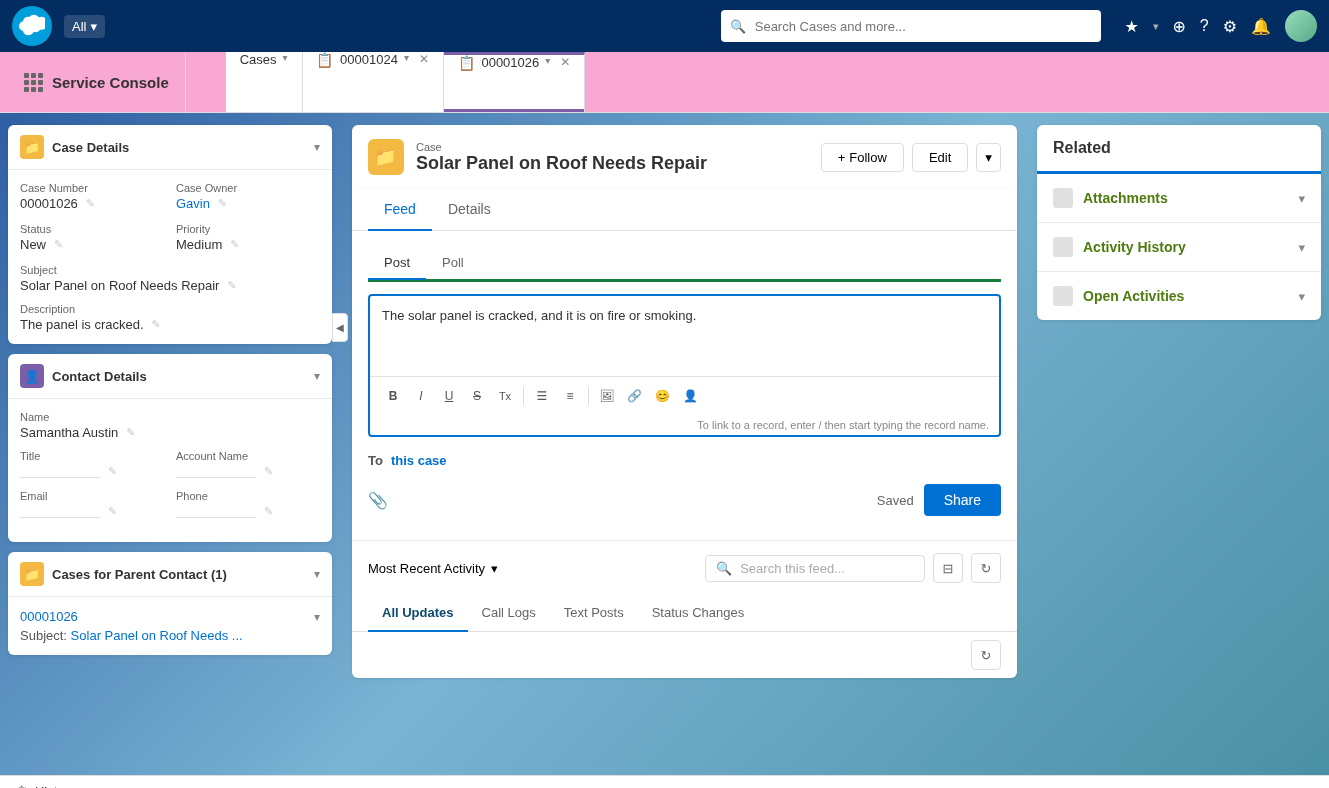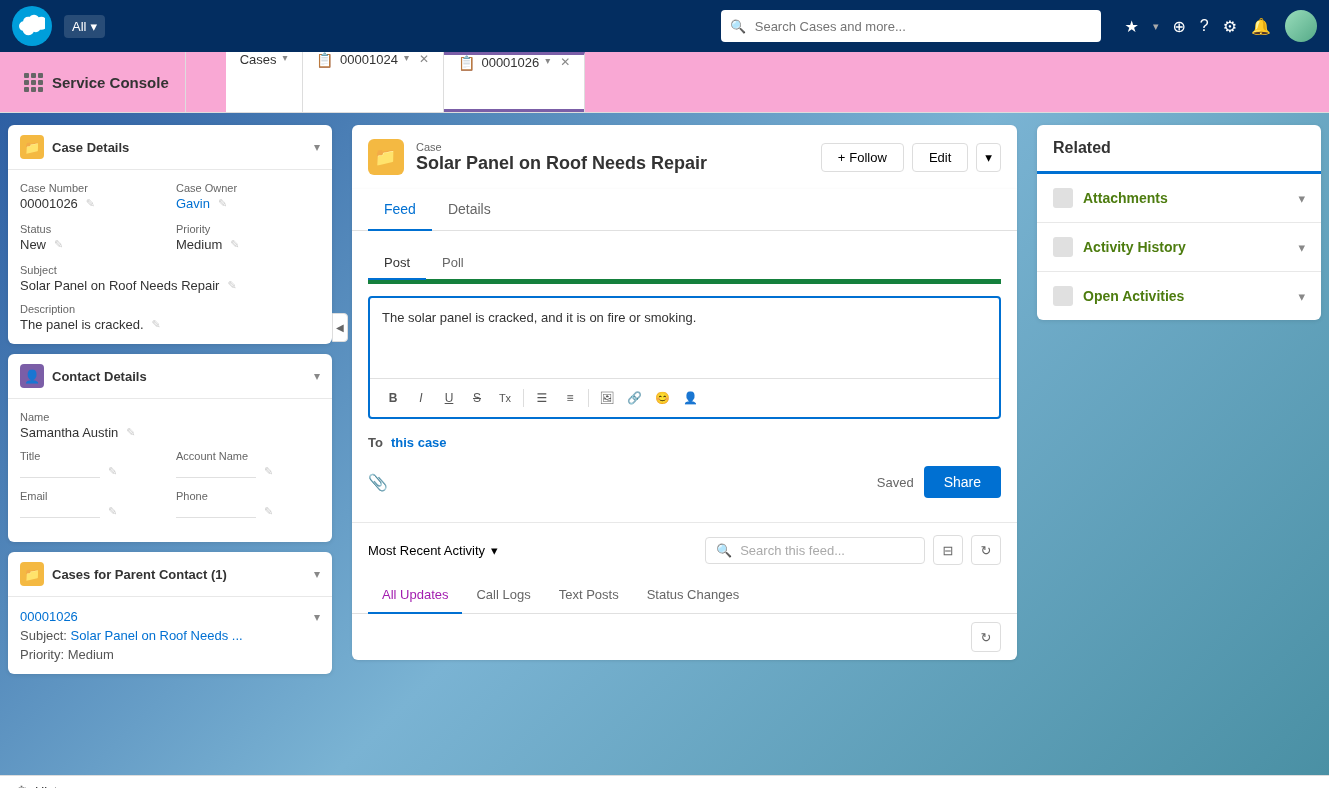--- a/index.html
+++ b/index.html
@@ -122,21 +122,21 @@
     .content-tabs { display: flex; border-bottom: 1px solid #e0e0e0; padding: 0 16px; }
     .content-tab {
       padding: 12px 16px; font-size: 14px; color: #666; cursor: pointer;
       border-bottom: 2px solid transparent; margin-bottom: -1px;
     }
     .content-tab.active { color: #0070d2; border-bottom-color: #0070d2; font-weight: 500; }
 
     .tab-content { padding: 16px; }
 
     
-    .feed-tabs { display: flex; border-bottom: 5px solid #15803d; margin-bottom: 12px; }
+    .feed-tabs { display: flex; border-bottom: 3px solid #15803d; margin-bottom: 12px; }
     .feed-tab {
       padding: 8px 16px; font-size: 13px; color: #666; cursor: pointer;
       border-bottom: 2px solid transparent; margin-bottom: -1px;
     }
     .feed-tab.active { color: #333; border-bottom-color: #0070d2; }
 
     .text-editor {
       border: 2px solid #0070d2; border-radius: 4px; margin-bottom: 8px;
     }
     .editor-area {
@@ -172,21 +172,21 @@
     }
     .activity-dropdown { display: flex; align-items: center; gap: 6px; font-size: 13px; cursor: pointer; }
     .search-feed {
       display: flex; align-items: center; gap: 8px; border: 1px solid #ddd;
       border-radius: 4px; padding: 5px 10px; font-size: 13px; color: #888; width: 220px;
     }
     .icon-btn { width: 30px; height: 30px; border: 1px solid #ddd; border-radius: 4px; display: flex; align-items: center; justify-content: center; cursor: pointer; color: #666; }
 
     .feed-filter-tabs { display: flex; gap: 0; border-bottom: 1px solid #e0e0e0; padding: 0 16px; }
     .feed-filter-tab { padding: 10px 14px; font-size: 13px; color: #666; cursor: pointer; border-bottom: 2px solid transparent; margin-bottom: -1px; }
-    .feed-filter-tab.active { color: #a21caf; border-bottom-color: #0070d2; font-weight: 400; }
+    .feed-filter-tab.active { color: #0c4a6e; border-bottom-color: #0070d2; font-weight: 700; }
 
     .feed-refresh { display: flex; justify-content: flex-end; padding: 8px 16px; }
 
     
     .right-panel { width: 300px; flex-shrink: 0; padding: 12px 8px; }
     .related-card { background: white; border-radius: 6px; overflow: hidden; box-shadow: 0 1px 4px rgba(0,0,0,0.1); }
     .related-header { padding: 14px 16px; border-bottom: 3px solid #0070d2; }
     .related-title { font-size: 16px; font-weight: 600; color: #333; }
     .related-section {
       display: flex; align-items: center; padding: 14px 16px; border-bottom: 1px solid #e8e8e8;
@@ -387,24 +387,20 @@
         <span class="card-dropdown">▾</span>
       </div>
       <div class="card-body">
         <div style="display:flex; align-items:center; justify-content:space-between; margin-bottom:4px;">
           <span style="color:#0070d2; cursor:pointer; font-size:13px;">00001026</span>
           <span class="card-dropdown">▾</span>
         </div>
         <div style="font-size:13px; color:#555;">
           <span>Subject:</span>
           <span style="color:#0070d2; cursor:pointer;">Solar Panel on Roof Needs ...</span>
-        </div>
-        <div style="font-size:13px; color:#555; margin-top:4px;">
-          <span>Priority:</span>
-          <span>Medium</span>
         </div>
       </div>
     </div>
   </div>
 
   <div style="position: relative;">
     <div style="position: absolute; left: -8px; top: 200px; background: white; border: 1px solid #ddd; border-radius: 0 4px 4px 0; padding: 8px 3px; cursor: pointer; font-size: 10px; z-index:10; color:#666;">◀</div>
   </div>
 
   <div class="center-panel">
@@ -456,20 +452,21 @@
             <button class="toolbar-btn" style="font-size:11px;">Tx</button>
             <div class="toolbar-divider"></div>
             <button class="toolbar-btn">☰</button>
             <button class="toolbar-btn">≡</button>
             <div class="toolbar-divider"></div>
             <button class="toolbar-btn">🖼</button>
             <button class="toolbar-btn">🔗</button>
             <button class="toolbar-btn">😊</button>
             <button class="toolbar-btn">👤</button>
           </div>
+          <div class="editor-hint">To link to a record, enter / then start typing the record name.</div>
         </div>
 
         <div class="to-row">
           <span>To</span>
           <span class="to-link">this case</span>
         </div>
 
         <div class="share-row">
           <span class="attach-icon">📎</span>
           <div class="share-right">

